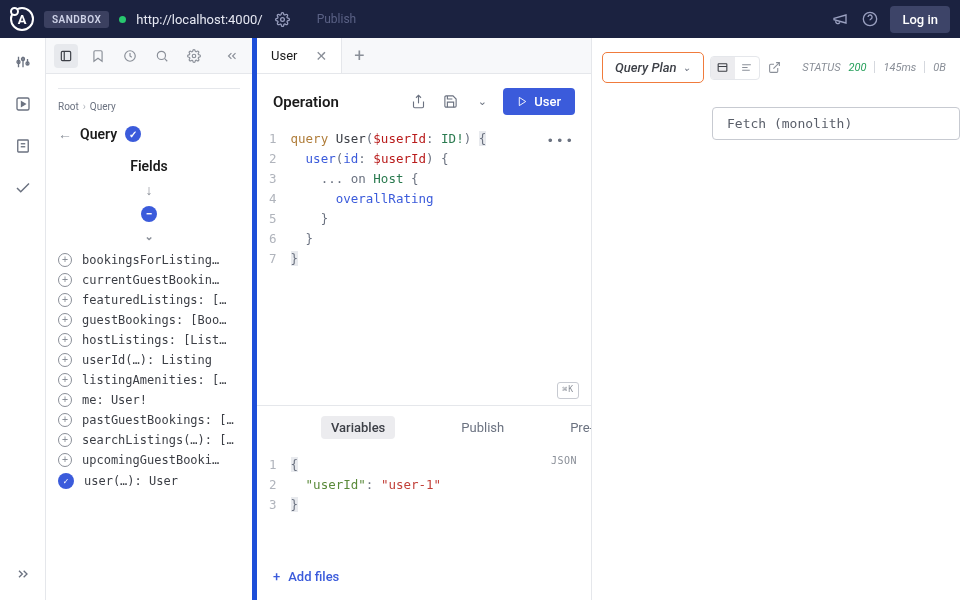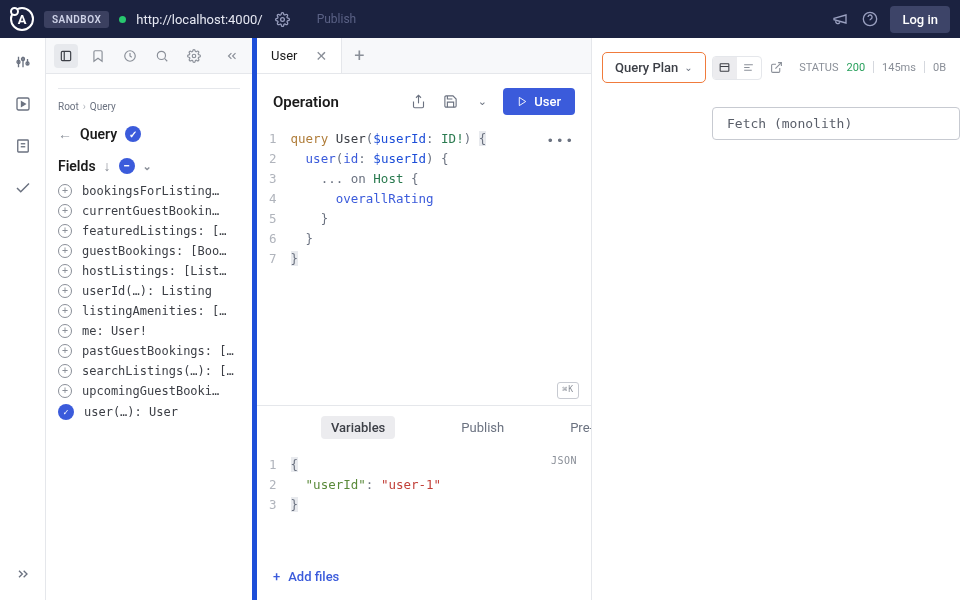--- a/index.html
+++ b/index.html
@@ -25,21 +25,21 @@
 .tool-icon { width: 24px; height: 24px; display: flex; align-items: center; justify-content: center; color: #8a8f98; cursor: pointer; border-radius: 4px; }
 .tool-icon.active { background: #e7e9ed; color: #3c3f46; }
 .doc-body { padding: 14px 12px; overflow: hidden; }
 .doc-title { font-size: 18px; font-weight: 600; margin-bottom: 10px; }
 .doc-divider { height: 1px; background: #e5e7eb; margin-bottom: 12px; }
 .breadcrumb { font-size: 10px; color: #6b7280; margin-bottom: 14px; }
 .breadcrumb .sep { margin: 0 4px; color: #b0b4bc; }
 .query-row { display: flex; align-items: center; gap: 8px; font-size: 14px; font-weight: 600; margin-bottom: 16px; }
 .back-arrow { color: #8a8f98; cursor: pointer; }
 .check-badge { width: 16px; height: 16px; background: #3b5bdb; border-radius: 50%; display: flex; align-items: center; justify-content: center; color: #fff; font-size: 10px; }
-.fields-row { display: flex; align-items: center; gap: 8px; font-size: 14px; font-weight: 600; margin-bottom: 10px; }
+.fields-row { display: flex; align-items: center; gap: 8px; font-size: 14px; font-weight: 600; margin-bottom: 10px; flex-direction: column; }
 .minus-badge { width: 16px; height: 16px; background: #3b5bdb; border-radius: 50%; display: flex; align-items: center; justify-content: center; color: #fff; font-size: 12px; font-weight: 700; line-height: 1; }
 .field-list { display: flex; flex-direction: column; gap: 6px; }
 .field-item { display: flex; align-items: center; gap: 10px; font-family: "SFMono-Regular", Consolas, monospace; font-size: 12px; color: #3c3f46; white-space: nowrap; overflow: hidden; cursor: pointer; }
 .field-plus { width: 14px; height: 14px; border: 1.5px solid #8a8f98; border-radius: 50%; display: flex; align-items: center; justify-content: center; color: #8a8f98; font-size: 10px; flex-shrink: 0; line-height: 1; }
 .field-check { width: 16px; height: 16px; background: #3b5bdb; border-radius: 50%; display: flex; align-items: center; justify-content: center; color: #fff; font-size: 9px; flex-shrink: 0; }
 .field-text { overflow: hidden; text-overflow: ellipsis; }
 
 .center-panel { flex: 1; display: flex; flex-direction: column; border-left: 5px solid #1d4ed8; border-right: 1px solid #e5e7eb; min-width: 0; }
 .tabs-bar { height: 36px; background: #f7f8fa; border-bottom: 1px solid #e5e7eb; display: flex; align-items: center; }
 .tab { height: 100%; padding: 0 14px; display: flex; align-items: center; gap: 18px; background: #fff; border-right: 1px solid #e5e7eb; font-size: 13px; }
@@ -47,39 +47,39 @@
 .tab-add { padding: 0 12px; color: #8a8f98; font-size: 18px; cursor: pointer; }
 .op-header { display: flex; align-items: center; padding: 14px 16px; gap: 10px; }
 .op-title { font-size: 15px; font-weight: 600; flex: 1; }
 .op-icon { width: 22px; height: 22px; display: flex; align-items: center; justify-content: center; color: #6b7280; cursor: pointer; }
 .run-btn { background: #3b5bdb; color: #fff; padding: 6px 14px; border-radius: 4px; display: flex; align-items: center; gap: 6px; font-size: 13px; font-weight: 500; cursor: pointer; }
 .editor { display: flex; font-family: "SFMono-Regular", Consolas, monospace; font-size: 12.5px; line-height: 1.6; padding: 0 12px 12px 12px; position: relative; flex: 1; }
 .gutter { color: #b0b4bc; text-align: right; padding-right: 14px; user-select: none; }
 .code { white-space: pre; }
 .c-kw { color: #b07d3a; }
 .c-name { color: #3c3f46; }
-.c-var { color: #1d4ed8; }
+.c-var { color: #b91c1c; }
 .c-type { color: #2a7a4f; }
 .c-punc { color: #6b7280; }
 .c-field { color: #3b5bdb; }
 .c-on { color: #6b7280; }
 .dots-btn { position: absolute; top: 2px; right: 16px; color: #6b7280; letter-spacing: 2px; cursor: pointer; }
 .kbd-badge { position: absolute; bottom: 6px; right: 12px; font-size: 8px; border: 1px solid #c7cad1; border-radius: 3px; padding: 1px 4px; color: #8a8f98; letter-spacing: 1px; }
 
 .lower-tabs { border-top: 1px solid #e5e7eb; display: flex; align-items: center; gap: 18px; padding: 10px 16px; font-size: 13px; color: #6b7280; overflow: hidden; white-space: nowrap; }
 .lower-tab { cursor: pointer; margin-left: 48px; }
 .lower-tab.active { background: #ececef; color: #3c3f46; padding: 4px 10px; border-radius: 4px; font-weight: 500; }
 .vars-editor { display: flex; font-family: "SFMono-Regular", Consolas, monospace; font-size: 12.5px; line-height: 1.6; padding: 6px 12px; position: relative; height: 110px; }
 .json-label { position: absolute; top: 4px; right: 14px; font-size: 10px; color: #8a8f98; letter-spacing: 0.5px; }
 .c-key { color: #5a8a3a; }
 .c-str { color: #c2413a; }
 .add-files { display: flex; align-items: center; gap: 8px; padding: 10px 16px 16px; color: #3b5bdb; font-size: 13px; font-weight: 500; cursor: pointer; }
 
 .right-panel { width: 368px; display: flex; flex-direction: column; background: #fff; }
-.right-header { display: flex; align-items: center; padding: 14px 14px 14px 10px; gap: 0; }
+.right-header { display: flex; align-items: center; padding: 14px 14px 14px 10px; gap: 0; font-style: italic; }
 .qp-btn { border: 1.5px solid #f07b3c; color: #3c3f46; padding: 7px 12px; border-radius: 5px; display: flex; align-items: center; gap: 6px; font-size: 13px; font-weight: 500; cursor: pointer; }
 .qp-caret { color: #6b7280; font-size: 10px; }
 .view-toggle { display: flex; border: 1px solid #e5e7eb; border-radius: 4px; overflow: hidden; margin-left: 6px; }
 .view-btn { width: 24px; height: 22px; display: flex; align-items: center; justify-content: center; color: #8a8f98; cursor: pointer; }
 .view-btn.active { background: #ececef; color: #3c3f46; }
 .right-header .spacer { flex: 1; }
 .status-block { display: flex; align-items: flex-start; gap: 8px; font-size: 11px; color: #8a8f98; }
 .status-200 { color: #28a05c; }
 .stat-sep { width: 1px; height: 12px; background: #d5d8de; }
 .external-icon { color: #8a8f98; cursor: pointer; margin-left: 6px; width: 18px; height: 18px; display: flex; align-items: center; justify-content: center; }

